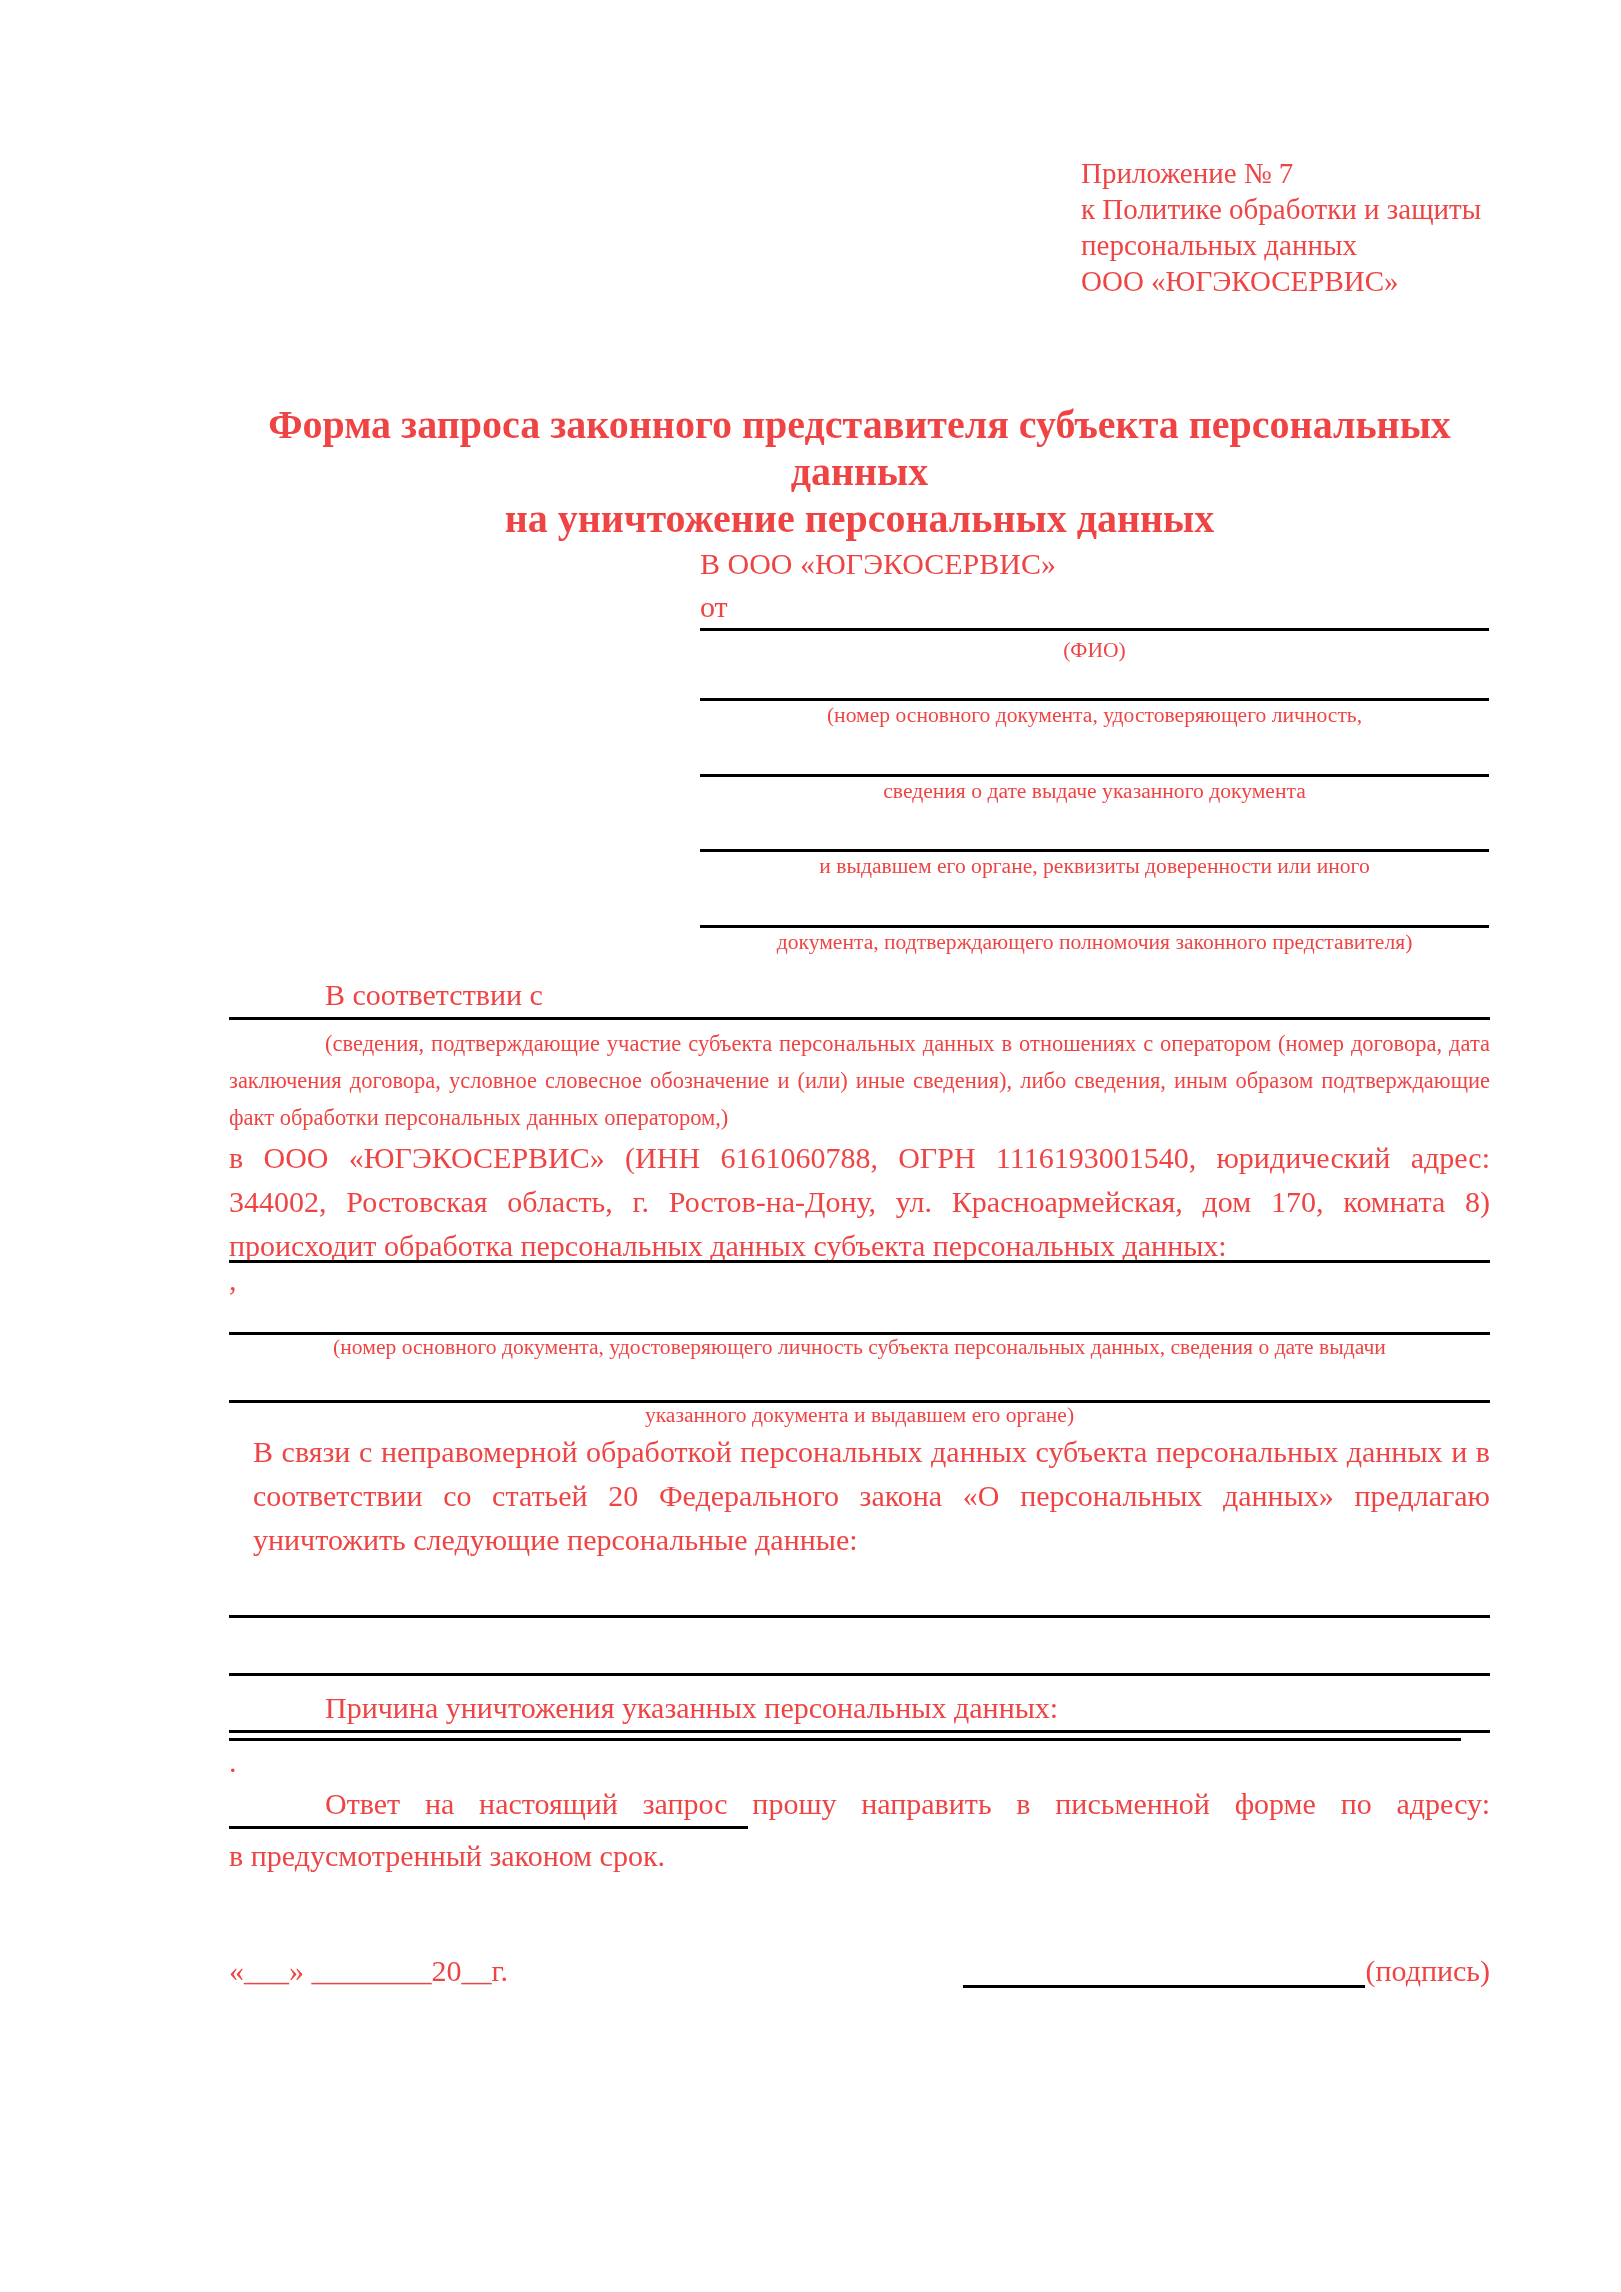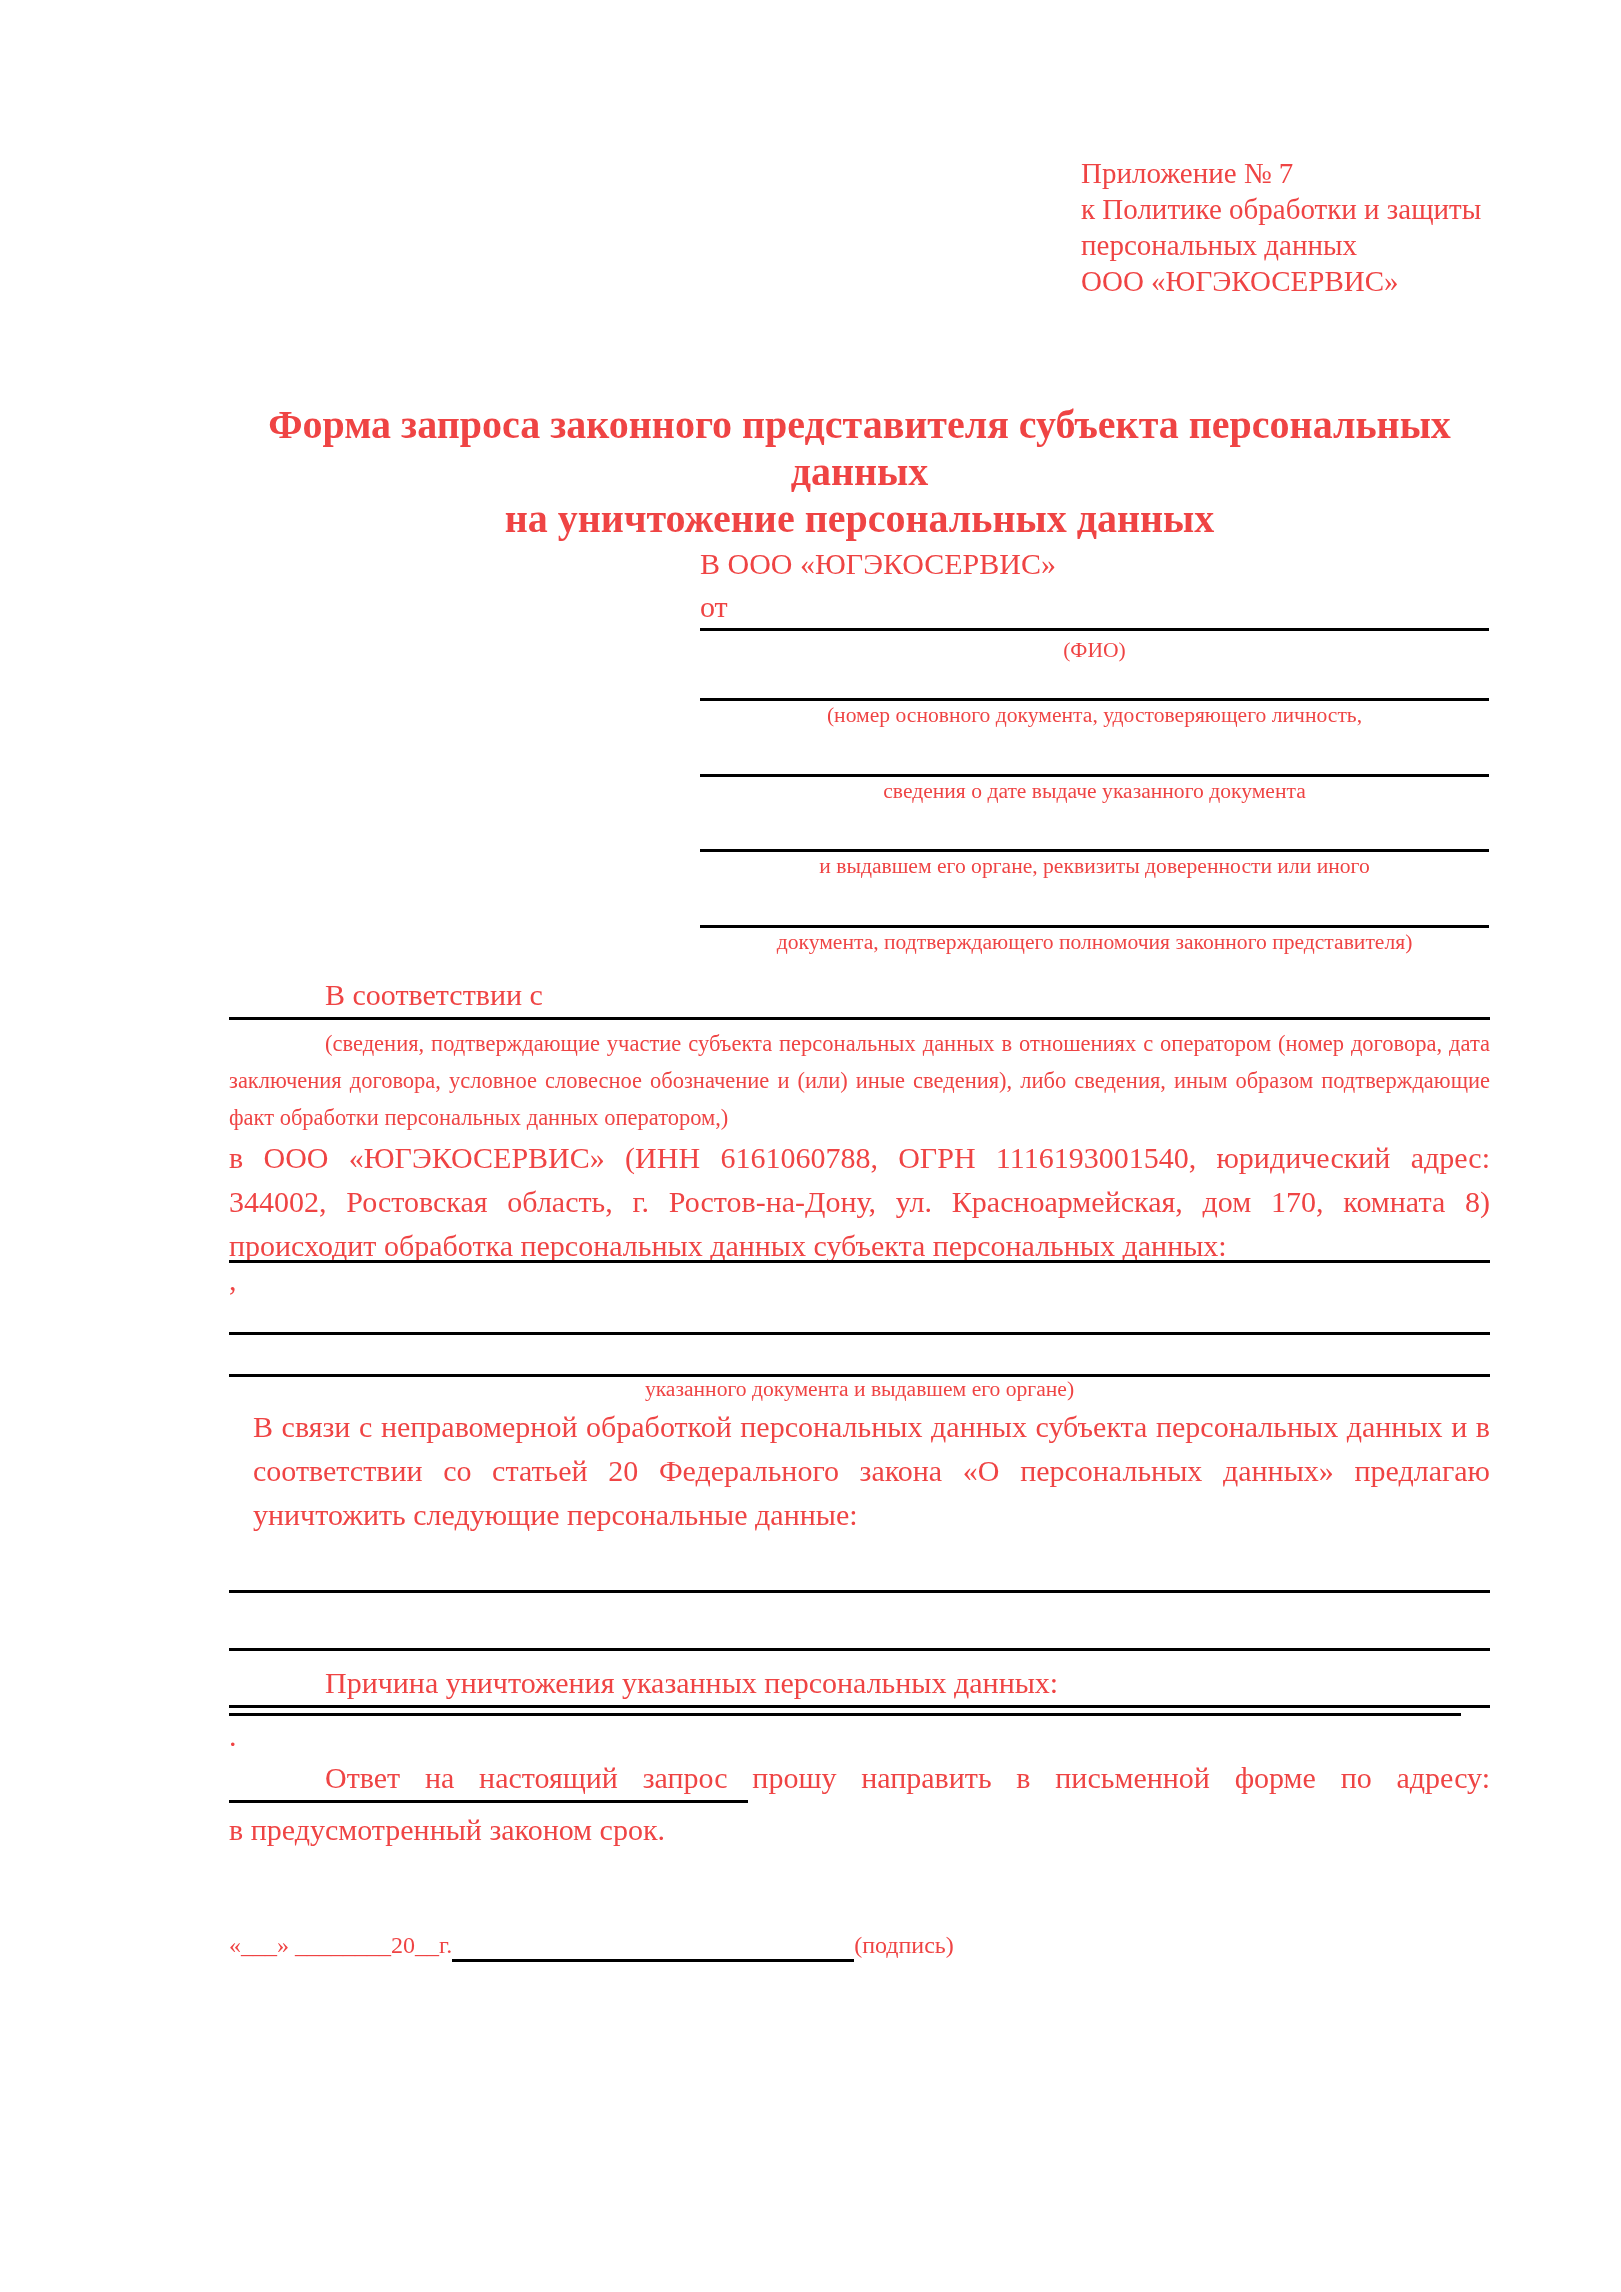--- a/index.html
+++ b/index.html
@@ -101,22 +101,23 @@
   .reply-row { line-height: 44px; }
   .uline-fixed {
     width: 519px;
     border-bottom: 3.9px solid #000;
     margin-bottom: 4.9px;
   }
   
   .signature-row {
     margin-top: 71px;
     display: flex;
+    justify-content: space-between;
     align-items: flex-end;
-    font-size: 24px;
+    font-size: 30px;
     line-height: 44px;
   }
   .sign-group { display: flex; align-items: stretch; }
   .sign-uline {
     width: 402px;
     border-bottom: 3.9px solid #000;
     margin-bottom: 4.9px;
   }
 </style>
 </head>
@@ -167,20 +168,21 @@
     <div class="note">(сведения, подтверждающие участие субъекта персональных данных в отношениях с оператором (номер договора, дата заключения договора, условное словесное обозначение и (или) иные сведения), либо сведения, иным образом подтверждающие факт обработки персональных данных оператором,)</div>
 
     <div class="para">в ООО «ЮГЭКОСЕРВИС» (ИНН 6161060788, ОГРН 1116193001540, юридический адрес: 344002, Ростовская область, г. Ростов-на-Дону, ул. Красноармейская, дом 170, комната 8) происходит обработка персональных данных субъекта персональных данных:</div>
 
     <div class="fill-row subject-row">
       <span class="fill"></span>
       <span>,</span>
     </div>
 
     <div class="uline mt40"></div>
+    <div class="caption body-caption">(номер основного документа, удостоверяющего личность субъекта персональных данных, сведения о дате выдачи</div>
 
     <div class="uline mt40"></div>
     <div class="caption body-caption">указанного документа и выдавшем его органе)</div>
 
     <div class="para unlawful">В связи с неправомерной обработкой персональных данных субъекта персональных данных и в соответствии со статьей 20 Федерального закона «О персональных данных» предлагаю уничтожить следующие персональные данные:</div>
 
     <div class="uline mt54"></div>
     <div class="uline mt56"></div>
 
     <div class="fill-row reason-row">

